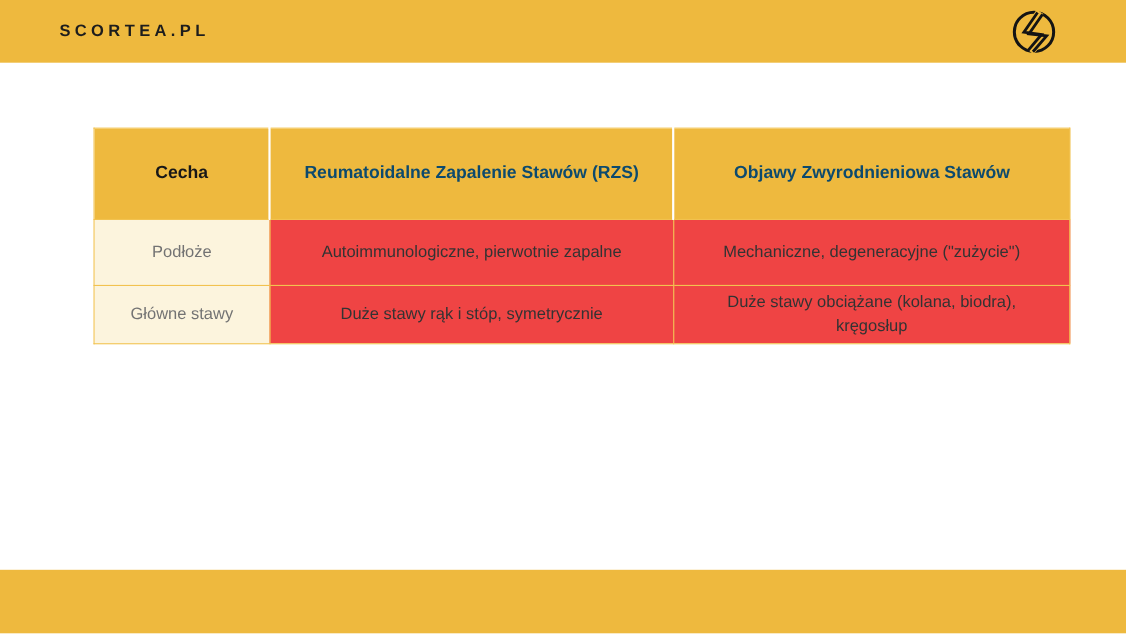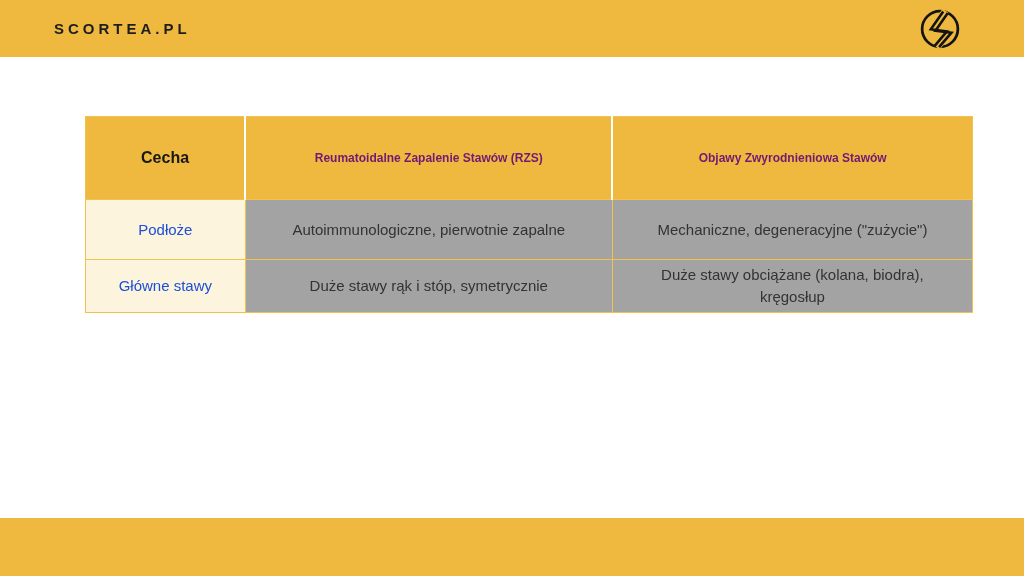--- a/index.html
+++ b/index.html
@@ -72,44 +72,44 @@
   tr.r1 { height: 60px; }
   tr.r2 { height: 43px; padding-left: 40px; }
   tr.r3 { height: 43px; }
   tr.r4 { height: 43px; }
   tr.r5 { height: 62px; }
 
   th {
     background: #EEB93E;
     text-align: center;
     vertical-align: middle;
-    font-size: 12px;
+    font-size: 16px;
     font-weight: bold;
-    color: #701a75;
+    color: #0c4a6e;
     padding: 4px 14px;
     border-left: 2px solid #ffffff;
   }
   th.th-feature {
     color: #181818;
     border-left: none;
     font-size: 16px;
   }
   td {
-    background: #a3a3a3;
+    background: #ef4444;
     border: 1px solid #F2C24F;
     text-align: center;
     vertical-align: middle;
     font-size: 15px;
     color: #333333;
     padding: 4px 20px;
     line-height: 1.45;
   }
   td.feature {
     background: #FCF4DD;
-    color: #1d4ed8;
+    color: #737373;
     padding: 4px 10px;
     margin-top: 38px;
   }
 </style>
 </head>
 <body>
 
 <div class="page">
 
   <header class="topbar">

